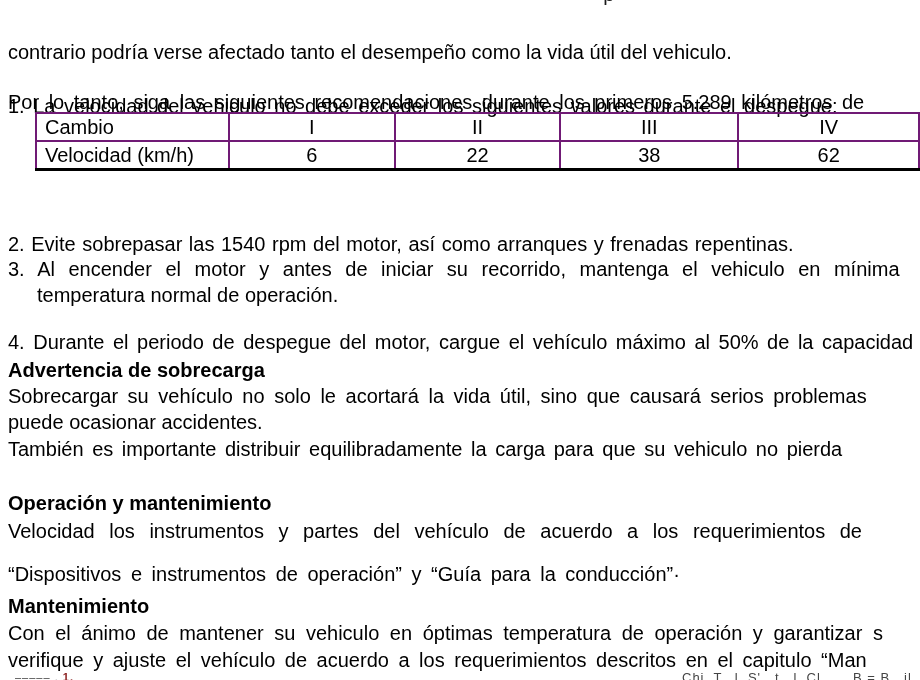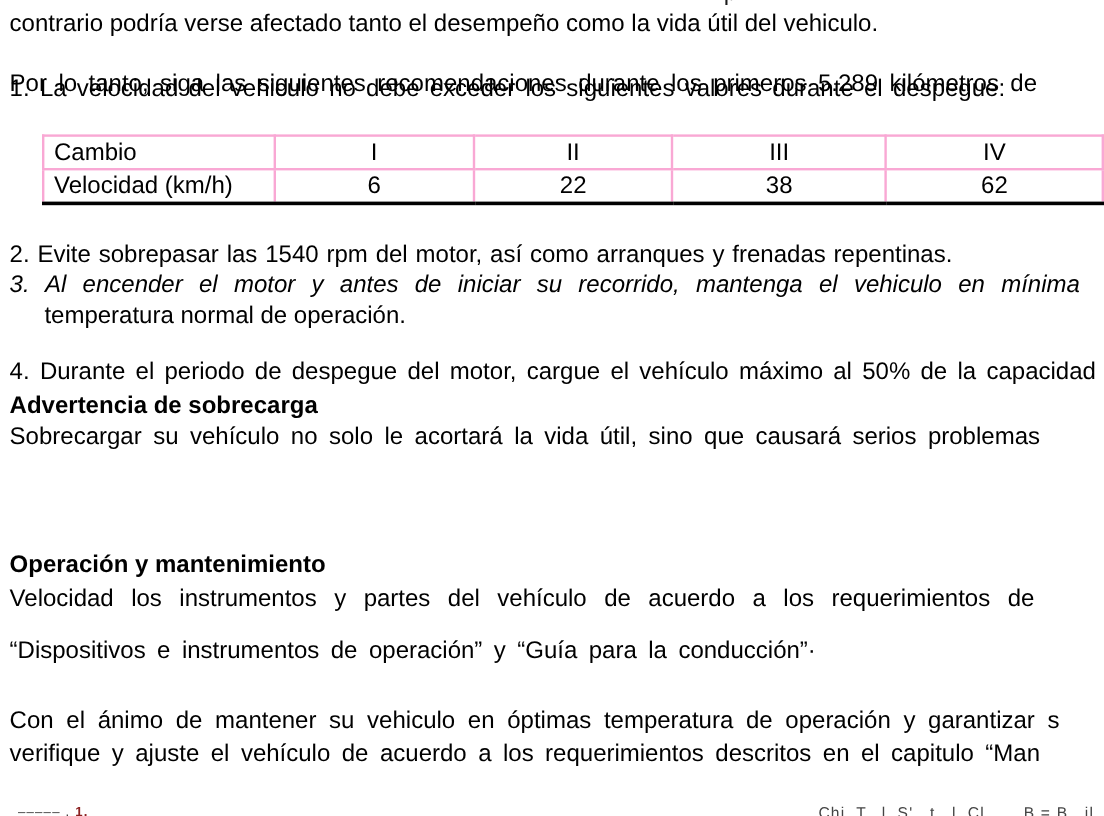--- a/index.html
+++ b/index.html
@@ -11,27 +11,28 @@
     overflow: hidden;
     font-family: "Liberation Sans", sans-serif;
     color: #000000;
     font-size: 20px;
   }
   .line {
     position: absolute;
     left: 8px;
     white-space: nowrap;
     line-height: 26px;
+    margin-top: 32px;
   }
   .bold { font-weight: bold; }
   .ws1 { word-spacing: 1px; }
   .ws3 { word-spacing: 3px; }
   .ws4 { word-spacing: 4px; }
   .ws5 { word-spacing: 5px; }
-  .ws8 { word-spacing: 8px; font-style: italic; }
+  .ws8 { word-spacing: 8px; }
   .ws9 { word-spacing: 9px; }
   
   .top-fragment {
     position: absolute;
     left: 8px;
     top: -17px;
     white-space: nowrap;
     font-size: 20px;
     color: #1a1a1a;
     letter-spacing: 2px;
@@ -43,21 +44,21 @@
   .speeds-table {
     position: absolute;
     left: 35px;
     top: 112px;
     border-collapse: collapse;
     table-layout: fixed;
     font-size: 20px;
     color: #000;
   }
   .speeds-table td {
-    border: 2px solid #f9a8d4;
+    border: 2px solid #701a75;
     height: 26px;
     padding: 0;
     text-align: center;
     vertical-align: middle;
     overflow: hidden;
     white-space: nowrap;
   }
   .speeds-table td.label-cell {
     text-align: left;
     padding-left: 8px;
@@ -125,26 +126,29 @@
   <div class="line ws1" style="top:199px">2. Evite sobrepasar las 1540 rpm del motor, así como arranques y frenadas repentinas.</div>
 
   <div class="line ws8" style="top:224px">3. Al encender el motor y antes de iniciar su recorrido, mantenga el vehiculo en mínima</div>
   <div class="line" style="top:250px; left:37px">temperatura normal de operación.</div>
 
   <div class="line ws3" style="top:297px">4. Durante el periodo de despegue del motor, cargue el vehículo máximo al 50% de la capacidad</div>
 
   <div class="line bold" style="top:325px">Advertencia de sobrecarga</div>
 
   <div class="line ws4" style="top:351px">Sobrecargar su vehículo no solo le acortará la vida útil, sino que causará serios problemas</div>
+  <div class="line" style="top:377px">puede ocasionar accidentes.</div>
+  <div class="line ws3" style="top:404px">También es importante distribuir equilibradamente la carga para que su vehiculo no pierda</div>
 
   <div class="line bold" style="top:458px">Operación y mantenimiento</div>
   <div class="line ws9" style="top:486px">Velocidad los instrumentos y partes del vehículo de acuerdo a los requerimientos de</div>
 
   <div class="line ws4" style="top:529px">“Dispositivos e instrumentos de operación” y “Guía para la conducción”·</div>
 
+  <div class="line bold" style="top:561px">Mantenimiento</div>
   <div class="line ws5" style="top:588px">Con el ánimo de mantener su vehiculo en óptimas temperatura de operación y garantizar s</div>
   <div class="line ws4" style="top:615px">verifique y ajuste el vehículo de acuerdo a los requerimientos descritos en el capitulo “Man</div>
 
   <div class="footer-left">
     <span>‒‒‒‒‒ .</span>
     <span class="red-mark">1.</span>
   </div>
   <div class="footer-right">Chi.  T...l. S'...t...l. Cl......   B = B...il</div>
 
 </div>

